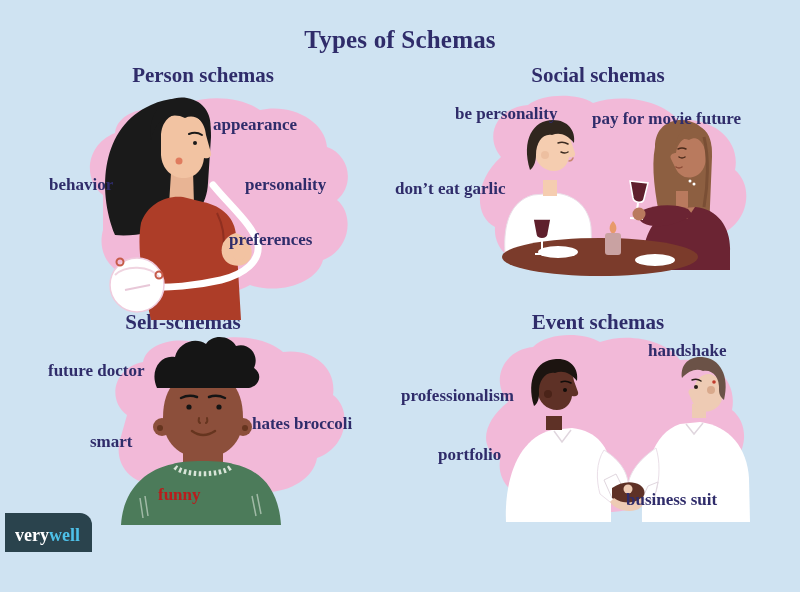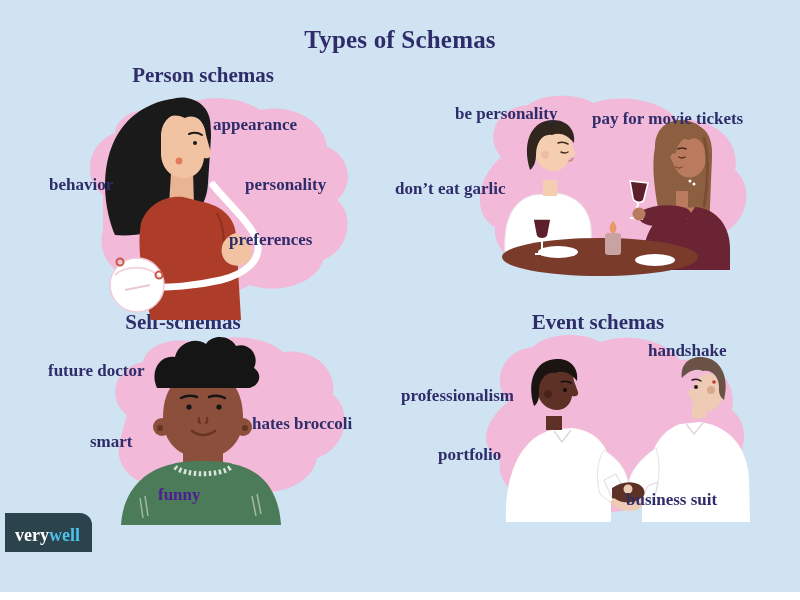--- a/index.html
+++ b/index.html
@@ -16,40 +16,41 @@
     text-align:center;font-size:25px;font-weight:bold;
     letter-spacing:.2px;
   }
   .quad-header{
     position:absolute;transform:translateX(-50%);
     font-size:21px;font-weight:bold;white-space:nowrap;
   }
   .label{
     position:absolute;font-size:17px;font-weight:bold;white-space:nowrap;
   }
-  .label-funny{color:#4c1d95;}
+  .label-funny{color:#b91c1c;}
   .illustration{position:absolute;}
   .logo{
     position:absolute;left:5px;top:513px;
     background:var(--color-logo-bg,#2A434D);
     border-radius:0 12px 0 0;
     padding:12px 12px 7px 10px;
     font-size:18px;font-weight:bold;line-height:20px;
   }
   .logo .very{color:var(--color-logo-very,#FFFFFF);}
   .logo .well{color:var(--color-logo-well,#4EC1E9);}
 </style>
 </head>
 <body>
 
 <div class="canvas">
 
   <div class="title">Types of Schemas</div>
 
   <div class="quad-header" style="left:203px;top:63px;">Person schemas</div>
+  <div class="quad-header" style="left:598px;top:63px;">Social schemas</div>
   <div class="quad-header" style="left:183px;top:310px;">Self-schemas</div>
   <div class="quad-header" style="left:598px;top:310px;">Event schemas</div>
 
   <svg class="illustration" style="left:55px;top:85px;" width="305" height="235" viewBox="0 0 305 235">
     <path style="fill:var(--color-blob-pink,#F2B9D8)" d="M48,110 C28,95 30,60 60,48 C62,28 92,18 115,28 C135,10 180,8 205,25 C235,18 270,35 272,62 C295,70 300,100 282,115 C300,130 295,165 268,175 C262,198 225,210 195,200 C170,215 120,212 100,195 C65,198 40,175 48,145 Z"></path>
     <g>
       <path fill="#1A1A1A" d="M60,150 C42,105 46,42 96,20 C130,4 158,22 156,52 L153,98 C152,120 140,134 122,140 C100,147 78,152 60,150 Z"></path>
       <path fill="#E8B494" d="M116,88 L138,86 L139,120 L114,120 Z"></path>
       <path fill="#F2C3A2" d="M106,52 C106,36 116,28 128,28 C142,28 150,38 151,50 L156,68 C157,72 153,74 149,73 C148,84 141,92 131,93 C118,94 107,85 106,70 Z"></path>
       <path fill="#1A1A1A" d="M96,55 C92,24 112,10 132,13 C150,16 158,31 155,48 C148,33 138,29 130,33 C116,26 100,34 96,55 Z"></path>
@@ -174,21 +175,21 @@
       <circle cx="220" cy="157" r="4.5" fill="#EECBB4"></circle>
     </g>
   </svg>
 
   <div class="label" style="left:213px;top:115px;">appearance</div>
   <div class="label" style="left:49px;top:175px;">behavior</div>
   <div class="label" style="left:245px;top:175px;">personality</div>
   <div class="label" style="left:229px;top:230px;">preferences</div>
 
   <div class="label" style="left:455px;top:104px;">be personality</div>
-  <div class="label" style="left:592px;top:109px;">pay for movie tickets</div>
+  <div class="label" style="left:592px;top:109px;">pay for movie future</div>
   <div class="label" style="left:395px;top:179px;">don’t eat garlic</div>
 
   <div class="label" style="left:48px;top:361px;">future doctor</div>
   <div class="label" style="left:76px;top:432px;margin-left:14px;">smart</div>
   <div class="label" style="left:252px;top:414px;">hates broccoli</div>
   <div class="label label-funny" style="left:158px;top:485px;">funny</div>
 
   <div class="label" style="left:648px;top:341px;">handshake</div>
   <div class="label" style="left:401px;top:386px;">professionalism</div>
   <div class="label" style="left:438px;top:445px;">portfolio</div>

